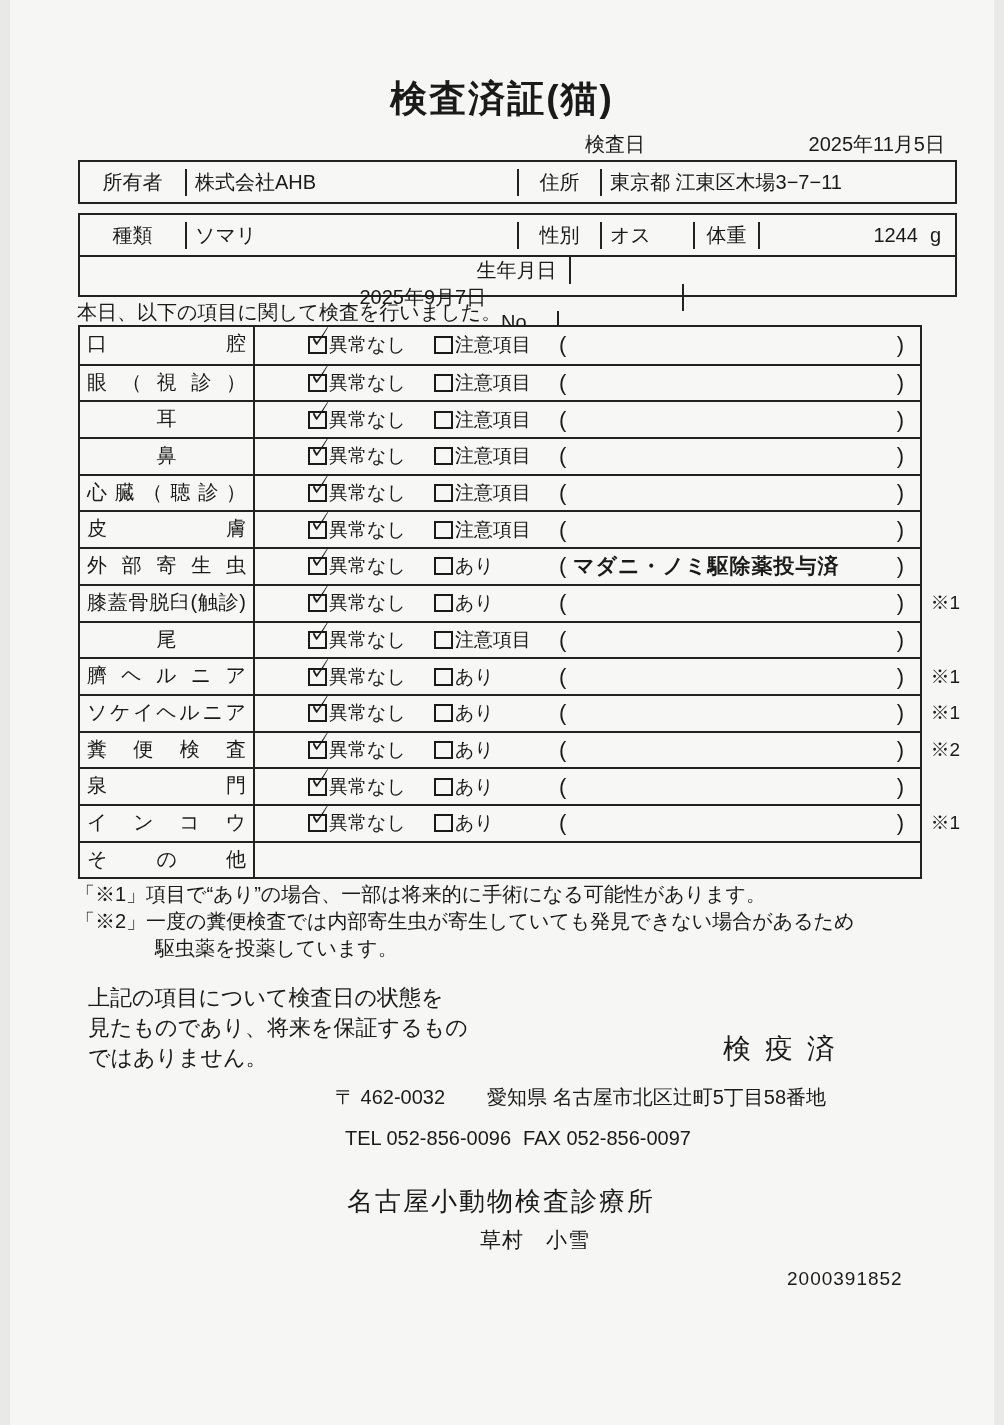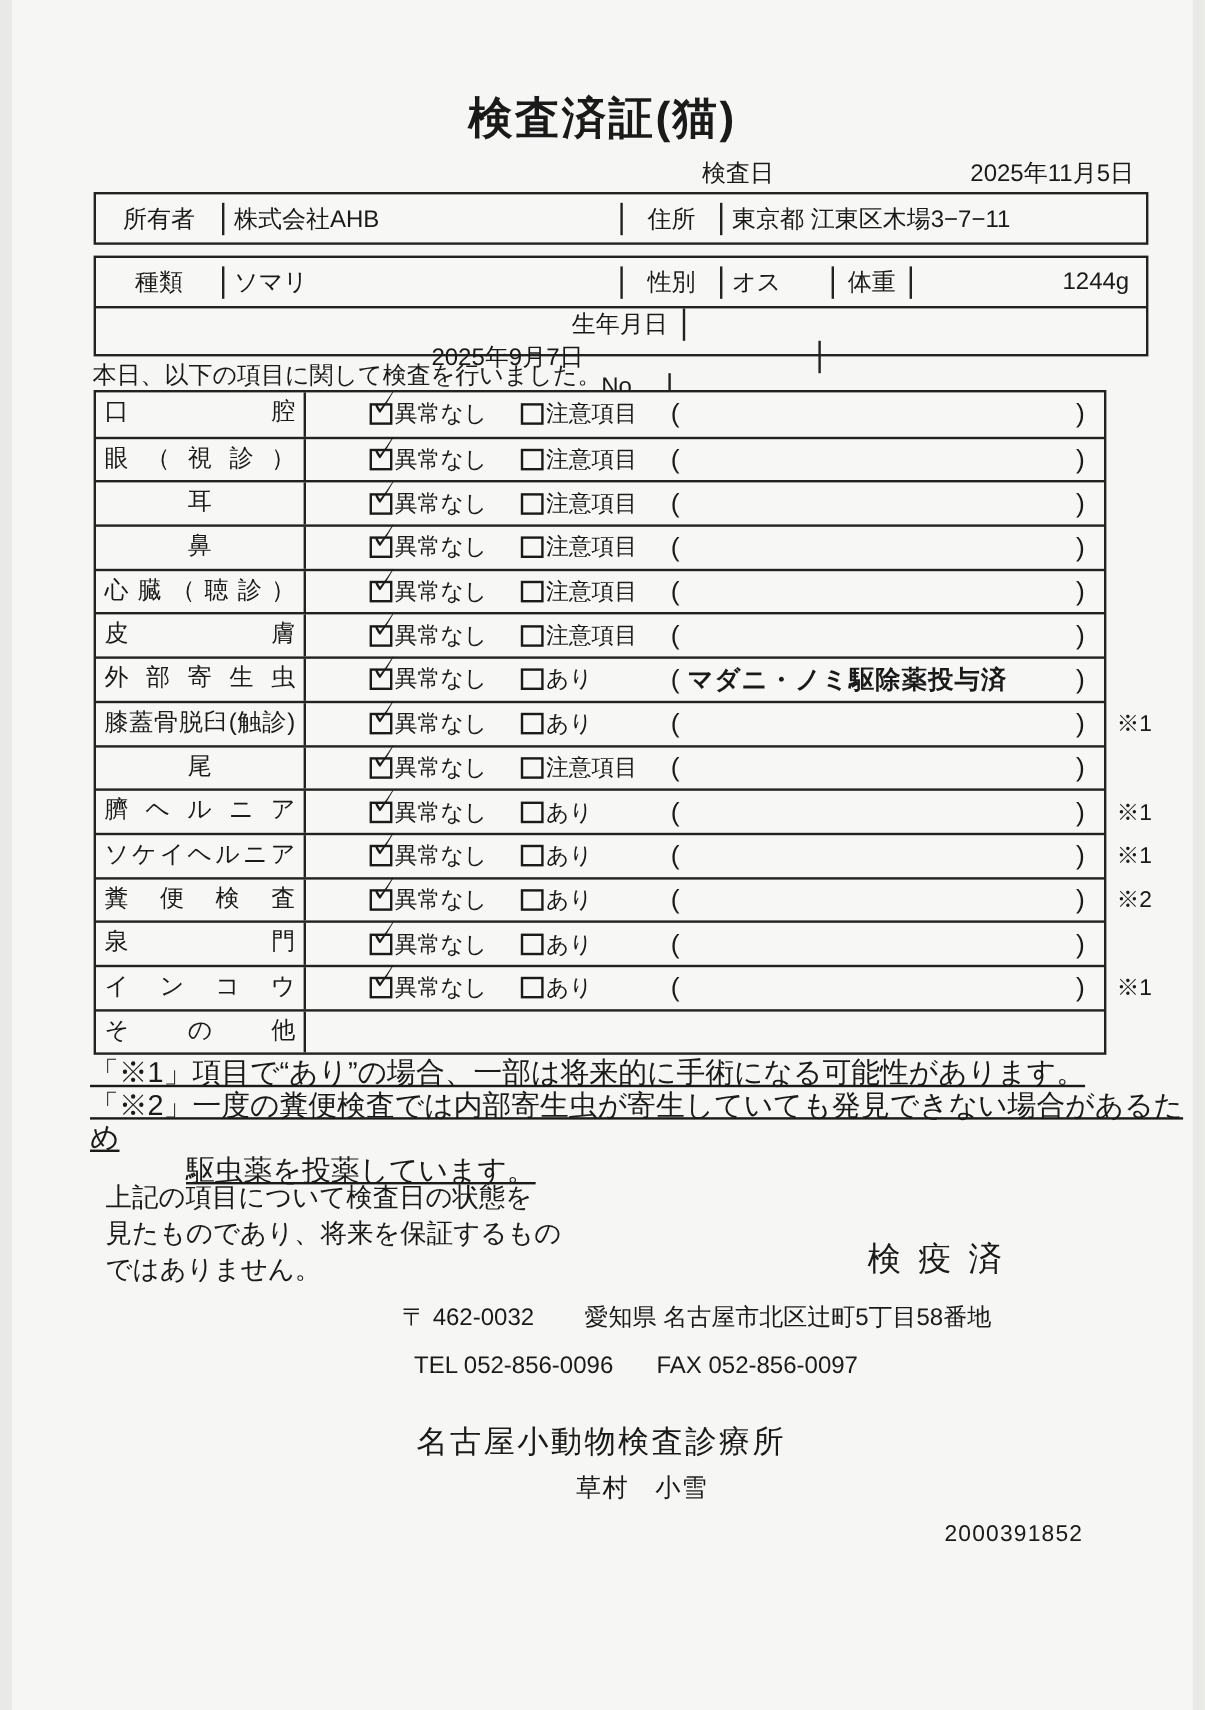--- a/index.html
+++ b/index.html
@@ -46,21 +46,21 @@
     overflow:hidden; white-space:nowrap;
   }
   .ic.lbl { justify-content:center; padding:0 4px; }
   .ic.bord { border-right:2px solid #222; }
   .w-label { width:107px; flex:none; }
   .w-val1  { width:332px; flex:none; }
   .w-lbl2  { width:83px;  flex:none; }
   .w-sex   { width:93px;  flex:none; }
   .w-wlbl  { width:65px;  flex:none; padding:0 2px; }
   .grow { flex:1; }
-  .weight-cell { justify-content:flex-end; padding-right:14px; }
+  .weight-cell { justify-content:flex-end; padding-right:14px; gap:12px; }
 
   
   .intro { top:299px; left:67px; font-size:20px; }
 
   
   .insp-table {
     top:325px; left:68px; width:844px;
     border:2px solid #222;
     box-sizing:border-box;
     background:#f7f7f5;
@@ -110,33 +110,33 @@
   .opt2 { left:152px; }
   .paren-open  { left:256px; font-size:22px; }
   .paren-close { right:16px; font-size:22px; }
   .note { left:270px; font-size:21px; font-weight:600; letter-spacing:1px; }
   .remark {
     position:absolute; right:-40px; top:50%; transform:translateY(-50%);
     font-size:19px; white-space:nowrap;
   }
 
   
-  .footnotes { top:881px; left:65px; font-size:24px; line-height:27px;text-decoration:underline; }
+  .footnotes { top:881px; left:65px; font-size:20px; line-height:27px; }
   .footnotes .indent { padding-left:80px; }
 
   
   .disclaimer { top:983px; left:78px; font-size:22px; line-height:30px; }
   .stamp {
     top:1030px; left:713px;
     font-size:28px; letter-spacing:14px; white-space:nowrap;
   }
 
   
   .postal-line { top:1084px; left:325px; font-size:20px; display:flex; gap:42px; white-space:nowrap; }
-  .tel-line    { top:1127px; left:335px; font-size:20px; display:flex; gap:36px; white-space:nowrap; }
+  .tel-line    { top:1127px; left:335px; font-size:20px; display:flex; gap:12px; white-space:nowrap; }
   .clinic-name { top:1184px; left:337px; font-size:26px; letter-spacing:2px; white-space:nowrap; }
   .examiner    { top:1226px; left:470px; font-size:21px; letter-spacing:1px; white-space:nowrap; }
   .serial      { top:1268px; left:777px; font-size:19px; letter-spacing:1px; }
 </style>
 </head>
 <body>
 
 <div class="page">
 
   <div class="abs doc-title">検査済証(猫)</div>

